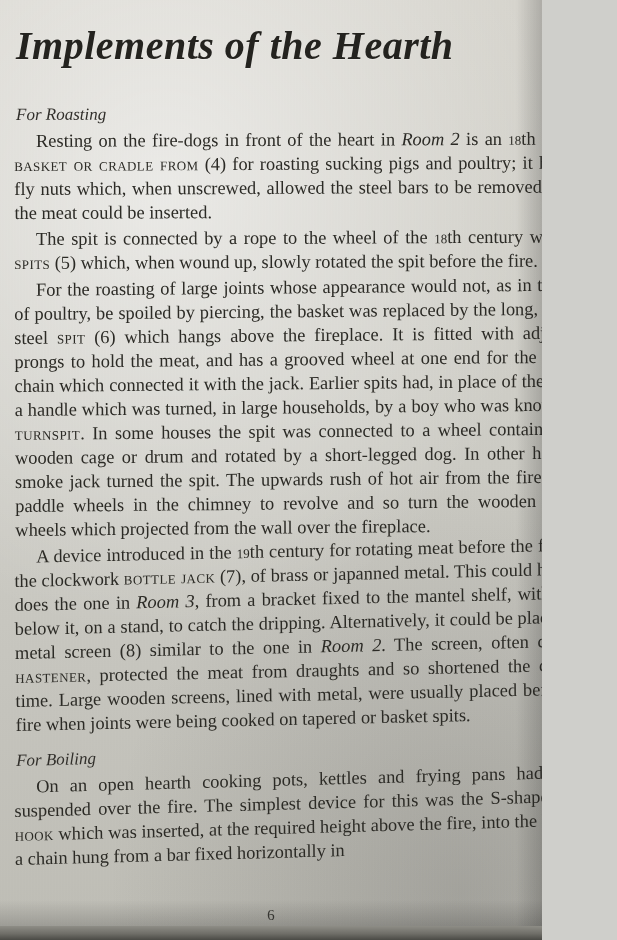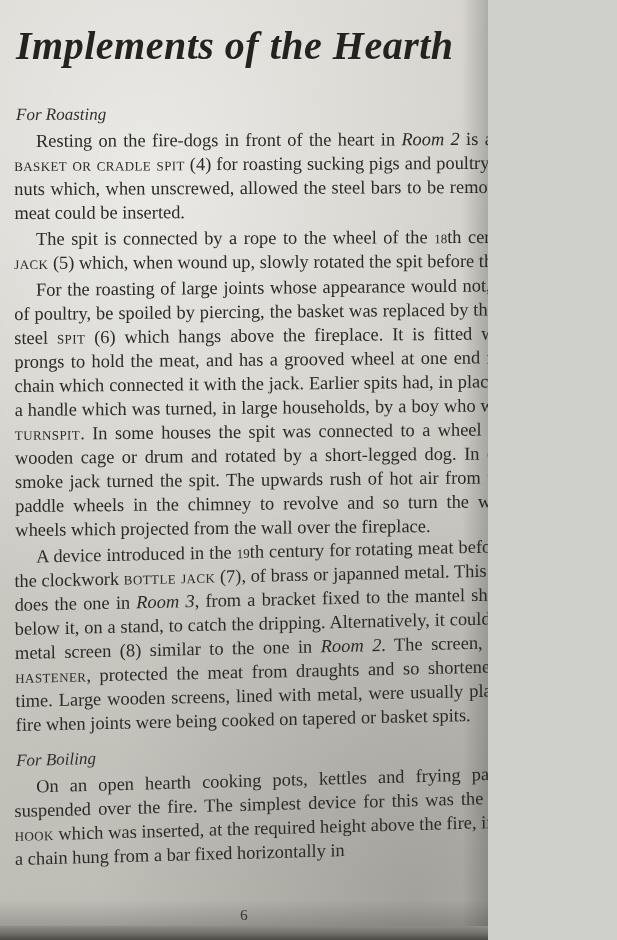--- a/index.html
+++ b/index.html
@@ -2,21 +2,21 @@
 <html><head>
 <meta charset="utf-8">
 <style>
   html, body {
     margin: 0;
     padding: 0;
     background: #cfcfcb;
   }
   #page {
     position: relative;
-    width: 488px;
+    width: 542px;
     height: 940px;
     overflow: hidden;
     background: #c4b5fd;
     font-family: "Liberation Serif", serif;
   }
   
   #paper {
     position: absolute;
     inset: 0;
     background:
@@ -128,27 +128,27 @@
   <div id="content">
 
     <h1 class="title">Implements of the Hearth</h1>
 
     <div class="blk tilt1" style="margin-top:8px;">
       <div class="subhead">For Roasting</div>
     </div>
 
     <div class="blk tilt1" style="margin-top:4px;">
       <p class="para">
-        Resting on the fire-dogs in front of the heart in <span class="it">Room 2</span> is an <span class="ofig">18</span>th century <span class="sc">basket or cradle spit</span> (4) for roasting sucking pigs and poultry; it has two fly nuts which, when unscrewed, allowed the steel bars to be removed so that the meat could be inserted.
+        Resting on the fire-dogs in front of the heart in <span class="it">Room 2</span> is an <span class="ofig">18</span>th century <span class="sc">basket or cradle from</span> (4) for roasting sucking pigs and poultry; it has two fly nuts which, when unscrewed, allowed the steel bars to be removed so that the meat could be inserted.
       </p>
     </div>
 
     <div class="blk tilt1" style="margin-top:2px;">
       <p class="para">
-        The spit is connected by a rope to the wheel of the <span class="ofig">18</span>th century weighted <span class="sc">jack</span> (5) which, when wound up, slowly rotated the spit before the fire.
+        The spit is connected by a rope to the wheel of the <span class="ofig">18</span>th century weighted <span class="sc">spits</span> (5) which, when wound up, slowly rotated the spit before the fire.
       </p>
     </div>
 
     <div class="blk tilt2" style="margin-top:3px;">
       <p class="para">
         For the roasting of large joints whose appearance would not, as in the case of poultry, be spoiled by piercing, the basket was replaced by the long, tapered steel <span class="sc">spit</span> (6) which hangs above the fireplace. It is fitted with adjustable prongs to hold the meat, and has a grooved wheel at one end for the rope or chain which connected it with the jack. Earlier spits had, in place of the wheel, a handle which was turned, in large households, by a boy who was known as a <span class="sc">turnspit</span>. In some houses the spit was connected to a wheel contained in a wooden cage or drum and rotated by a short-legged dog. In other houses a smoke jack turned the spit. The upwards rush of hot air from the fire caused paddle wheels in the chimney to revolve and so turn the wooden driving wheels which projected from the wall over the fireplace.
       </p>
     </div>
 
     <div class="blk tilt4" style="margin-top:3px;">

